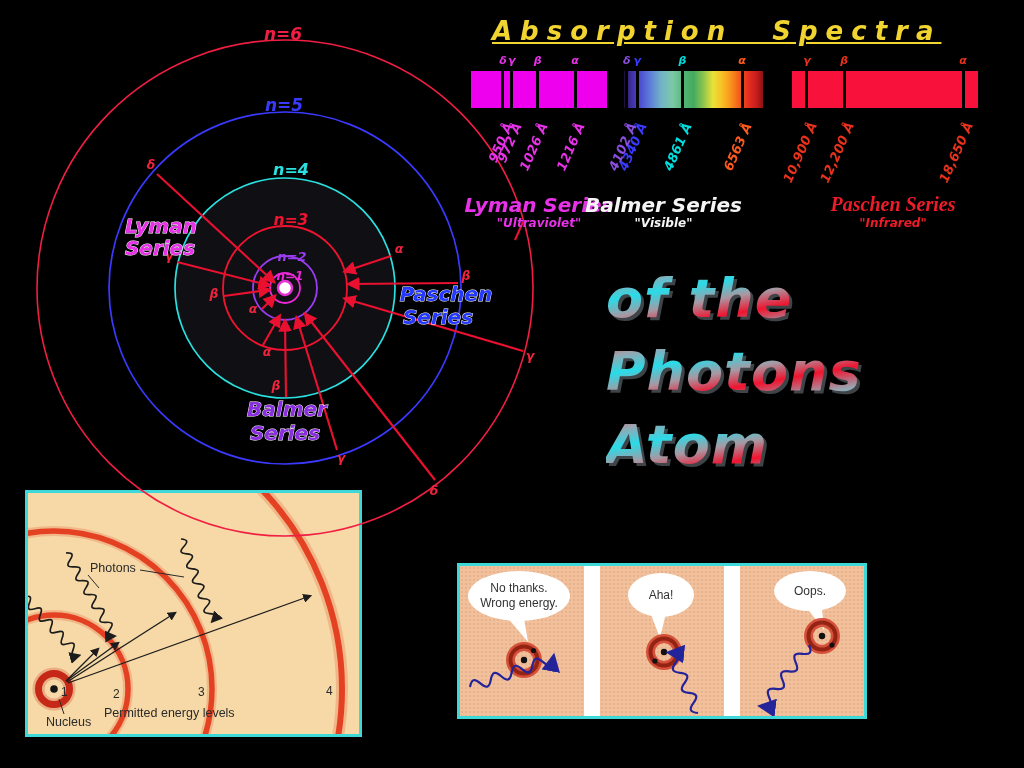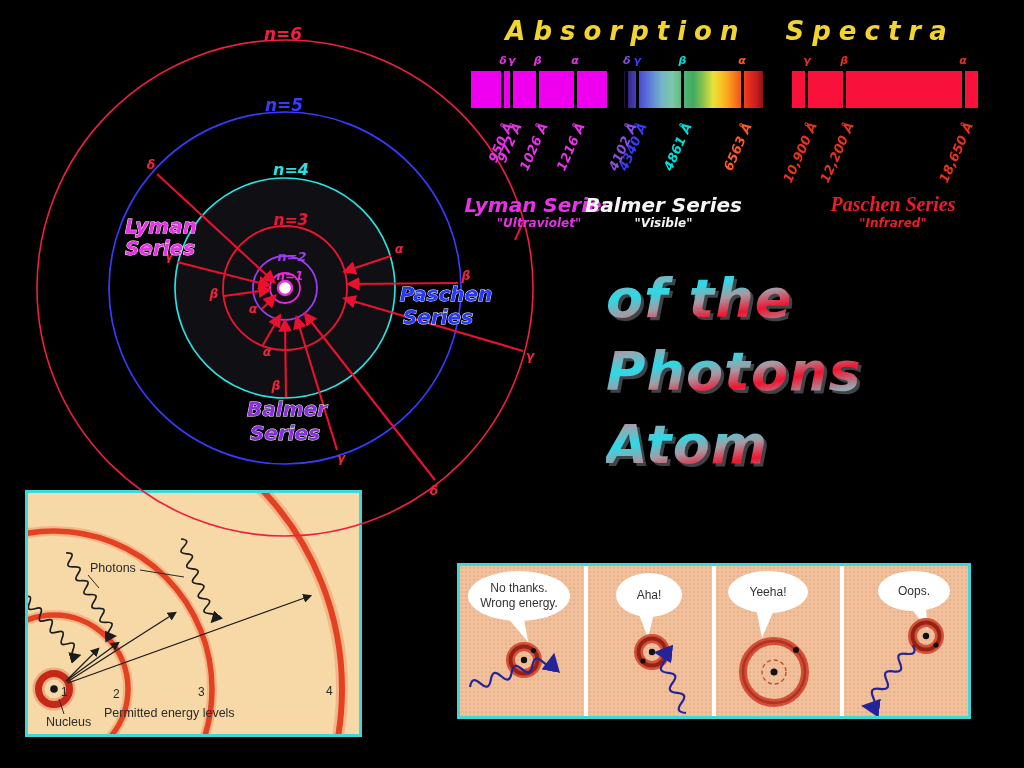--- a/index.html
+++ b/index.html
@@ -4,23 +4,23 @@
 <style>
   html,body{margin:0;padding:0;background:#000;}
   .stage{position:relative;width:1024px;height:768px;background:#000;overflow:hidden;
          font-family:"DejaVu Sans",sans-serif;}
 
   
   svg.orbit{position:absolute;left:0;top:0;z-index:2;pointer-events:none;}
   svg.orbit text{font-family:"DejaVu Sans",sans-serif;font-style:italic;font-weight:bold;}
 
   
-  .absorb-title{position:absolute;left:492px;top:16px;width:476px;text-align:center;z-index:3;
+  .absorb-title{position:absolute;left:492px;top:16px;width:476px;z-index:3;
     font:italic bold 26px "DejaVu Sans",sans-serif;color:#f2d430;
-    letter-spacing:8px;word-spacing:22px;white-space:nowrap;}
+    letter-spacing:8px;word-spacing:22px;white-space:nowrap;text-decoration:underline;}
   .spec-panel{position:absolute;top:71px;height:170px;z-index:3;}
   .spec-panel .bar{position:absolute;left:0;top:0;width:100%;height:37px;}
   .bar.rainbow{background:linear-gradient(90deg,#1c1034 0%,#3c2a92 4%,#4a4ad2 11%,#5f7fd8 19%,
      #72b4c6 27%,#7cc9a6 35%,#4fb470 44%,#44aa60 50%,#8cc44e 57%,#e8e23a 64%,#f8c326 70%,
      #f89a1c 76%,#f5641c 82%,#e8301e 89%,#c81e1e 95%,#8e1212 100%);}
   .lineu{position:absolute;top:0;width:0;height:37px;}
   .lineu .lmark{position:absolute;left:-1.5px;top:0;width:3px;height:37px;background:#000;}
   .lineu .greek{position:absolute;left:0;top:-17px;transform:translateX(-50%);
     font:italic bold 11px "DejaVu Sans",sans-serif;white-space:nowrap;}
   .lineu .wl{position:absolute;left:-58px;top:45px;width:64px;text-align:right;white-space:nowrap;
@@ -40,21 +40,21 @@
     -webkit-background-clip:text;background-clip:text;color:transparent;
     filter:drop-shadow(3px 3px 0px rgba(125,135,145,0.5));}
 
   
   .photon-inset{position:absolute;left:25px;top:490px;width:331px;height:241px;z-index:1;
     background:#f6d9a6;border:3px solid #b91c1c;}
   .photon-inset svg{position:absolute;left:0;top:0;}
   .photon-inset text{font-family:"Liberation Sans","DejaVu Sans",sans-serif;fill:#2a2a2a;}
 
   
-  .comic{position:absolute;left:457px;top:563px;z-index:1;display:flex;gap:4px;
+  .comic{position:absolute;left:457px;top:563px;z-index:1;display:flex;gap:16px;
     background:#fff;border:3px solid #3fd8d8;justify-content:flex-end;}
   .panel{position:relative;width:124px;height:150px;background:#f2c09a;overflow:hidden;
     background-image:radial-gradient(rgba(120,60,30,0.10) 1px,transparent 1px);background-size:4px 4px;}
   .panel svg{position:absolute;left:0;top:0;}
   .bubble{position:absolute;background:#fff;border-radius:50%;display:flex;flex-direction:column;
     align-items:center;justify-content:center;text-align:center;color:#333;
     font:12px/1.25 "Liberation Sans","DejaVu Sans",sans-serif;z-index:2;}
 </style>
 </head>
 <body>
@@ -296,35 +296,20 @@
           <circle cx="64" cy="86" r="3.2" fill="#111"></circle>
           <circle cx="55" cy="95" r="2.6" fill="#111"></circle>
         </g>
         <path transform="translate(98,147) rotate(-114)" stroke="#23239a" stroke-width="2.2" fill="none" marker-end="url(#mkN2)" d="M0,0 c4,-7 7,-7 11,0 c4,7 7,7 11,0 c4,-7 7,-7 11,0 c4,7 7,7 11,0 c4,-7 7,-7 11,0 c4,7 7,7 11,0"></path>
       </svg>
       <div class="bubble" style="left:28px;top:7px;width:66px;height:44px;">
         <span>Aha!</span>
       </div>
     </div>
 
-    <div class="panel">
-      <svg width="124" height="150" viewBox="0 0 124 150">
-        <polygon points="40,42 58,44 46,72" fill="#ffffff"></polygon>
-        <g>
-          <circle cx="58" cy="106" r="31" fill="none" stroke="#d0402b" stroke-width="8" opacity="0.9"></circle>
-          <circle cx="58" cy="106" r="31" fill="none" stroke="#8d1a0c" stroke-width="2.5" opacity="0.5"></circle>
-          <circle cx="58" cy="106" r="12" fill="none" stroke="#c0502d" stroke-width="1.4" stroke-dasharray="4,3"></circle>
-          <circle cx="58" cy="106" r="3.5" fill="#111"></circle>
-          <circle cx="80" cy="84" r="3" fill="#111"></circle>
-        </g>
-      </svg>
-      <div class="bubble" style="left:12px;top:5px;width:80px;height:42px;">
-        <span>Yeeha!</span>
-      </div>
-    </div>
 
     <div class="panel">
       <svg width="124" height="150" viewBox="0 0 124 150">
         <defs>
           <marker id="mkN4" viewBox="0 0 10 10" refX="7" refY="5" markerWidth="8.5" markerHeight="8.5" orient="auto">
             <path d="M0,0L10,5L0,10z" fill="#23239a"></path>
           </marker>
         </defs>
         <polygon points="66,41 82,43 84,64" fill="#ffffff"></polygon>
         <g>

